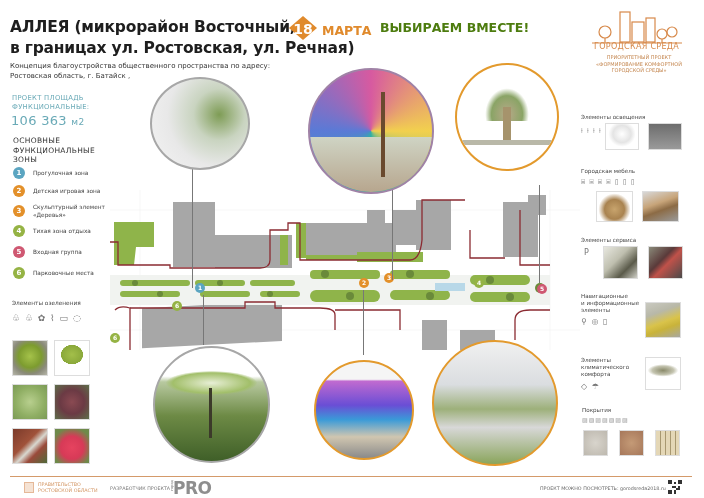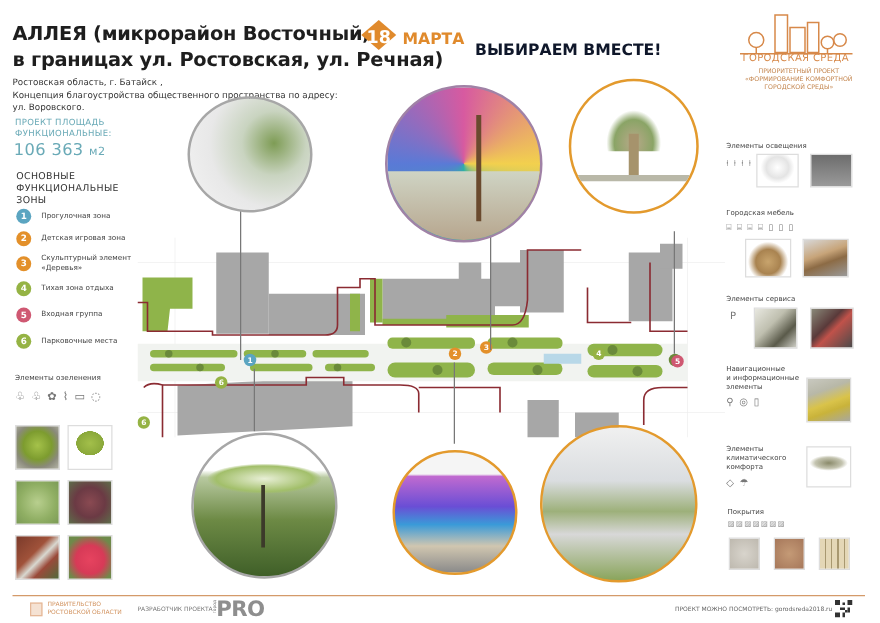--- a/index.html
+++ b/index.html
@@ -5,21 +5,21 @@
   * { box-sizing: border-box; margin: 0; padding: 0; }
   html, body { width: 704px; height: 498px; background: #ffffff; overflow: hidden; }
   body { position: relative; font-family: "DejaVu Sans", "Liberation Sans", sans-serif; color: #1a1a1a; }
 
   .abs { position: absolute; }
 
   
   .title { left: 10px; top: 17px; font-weight: bold; font-size: 15.5px; line-height: 21px; color: #1e1e1e; letter-spacing: -0.2px; white-space: nowrap; }
   .march-badge { left: 286px; top: 14px; width: 34px; height: 26px; }
   .march-text { left: 322px; top: 23px; font-weight: bold; font-size: 12.5px; color: #e08a2c; white-space: nowrap; }
-  .choose-text { left: 380px; top: 32px; font-weight: bold; font-size: 12.5px; color: #0f172a; white-space: nowrap; }
+  .choose-text { left: 380px; top: 20px; font-weight: bold; font-size: 12.5px; color: #4d7c0f; white-space: nowrap; }
 
   .subtitle { left: 10px; top: 61px; font-size: 7px; line-height: 10px; color: #333; width: 300px; }
   .area-label { left: 12px; top: 94px; font-size: 6.8px; line-height: 9px; color: #6aaab7; letter-spacing: 0.3px; }
   .area-value { left: 11px; top: 113px; font-size: 13px; color: #6aaab7; letter-spacing: 0.3px; white-space: nowrap; }
   .area-value .unit { font-size: 9px; }
 
   
   .zones-title { left: 13px; top: 136px; font-size: 7.5px; line-height: 9.5px; color: #333; letter-spacing: 0.3px; }
   .zone-item { left: 13px; display: flex; align-items: center; gap: 8px; }
   .zone-dot { width: 12px; height: 12px; border-radius: 50%; color: #fff; font-size: 7px; font-weight: bold; display: flex; align-items: center; justify-content: center; flex-shrink: 0; }
@@ -62,23 +62,22 @@
 </div>
 
 <svg class="abs march-badge" viewBox="0 0 34 26">
   <polygon points="3,14 17,2 31,14 17,26" fill="#e08a2c"></polygon>
   <text x="17" y="20" text-anchor="middle" font-family="DejaVu Sans, sans-serif" font-weight="bold" font-size="14" fill="#fff">18</text>
 </svg>
 <div class="abs march-text">МАРТА</div>
 <div class="abs choose-text">ВЫБИРАЕМ ВМЕСТЕ!</div>
 
 <div class="abs subtitle">
+  <div>Концепция благоустройства общественного пространства по адресу:</div>
   <div>Ростовская область, г. Батайск ,</div>
-  <div>Концепция благоустройства общественного пространства по адресу:</div>
-  <div>ул. Воровского.</div>
 </div>
 
 <div class="abs area-label">
   <div>ПРОЕКТ ПЛОЩАДЬ</div>
   <div>ФУНКЦИОНАЛЬНЫЕ:</div>
 </div>
 <div class="abs area-value">
   <span>106 363</span>
   <span class="unit">м2</span>
 </div>

